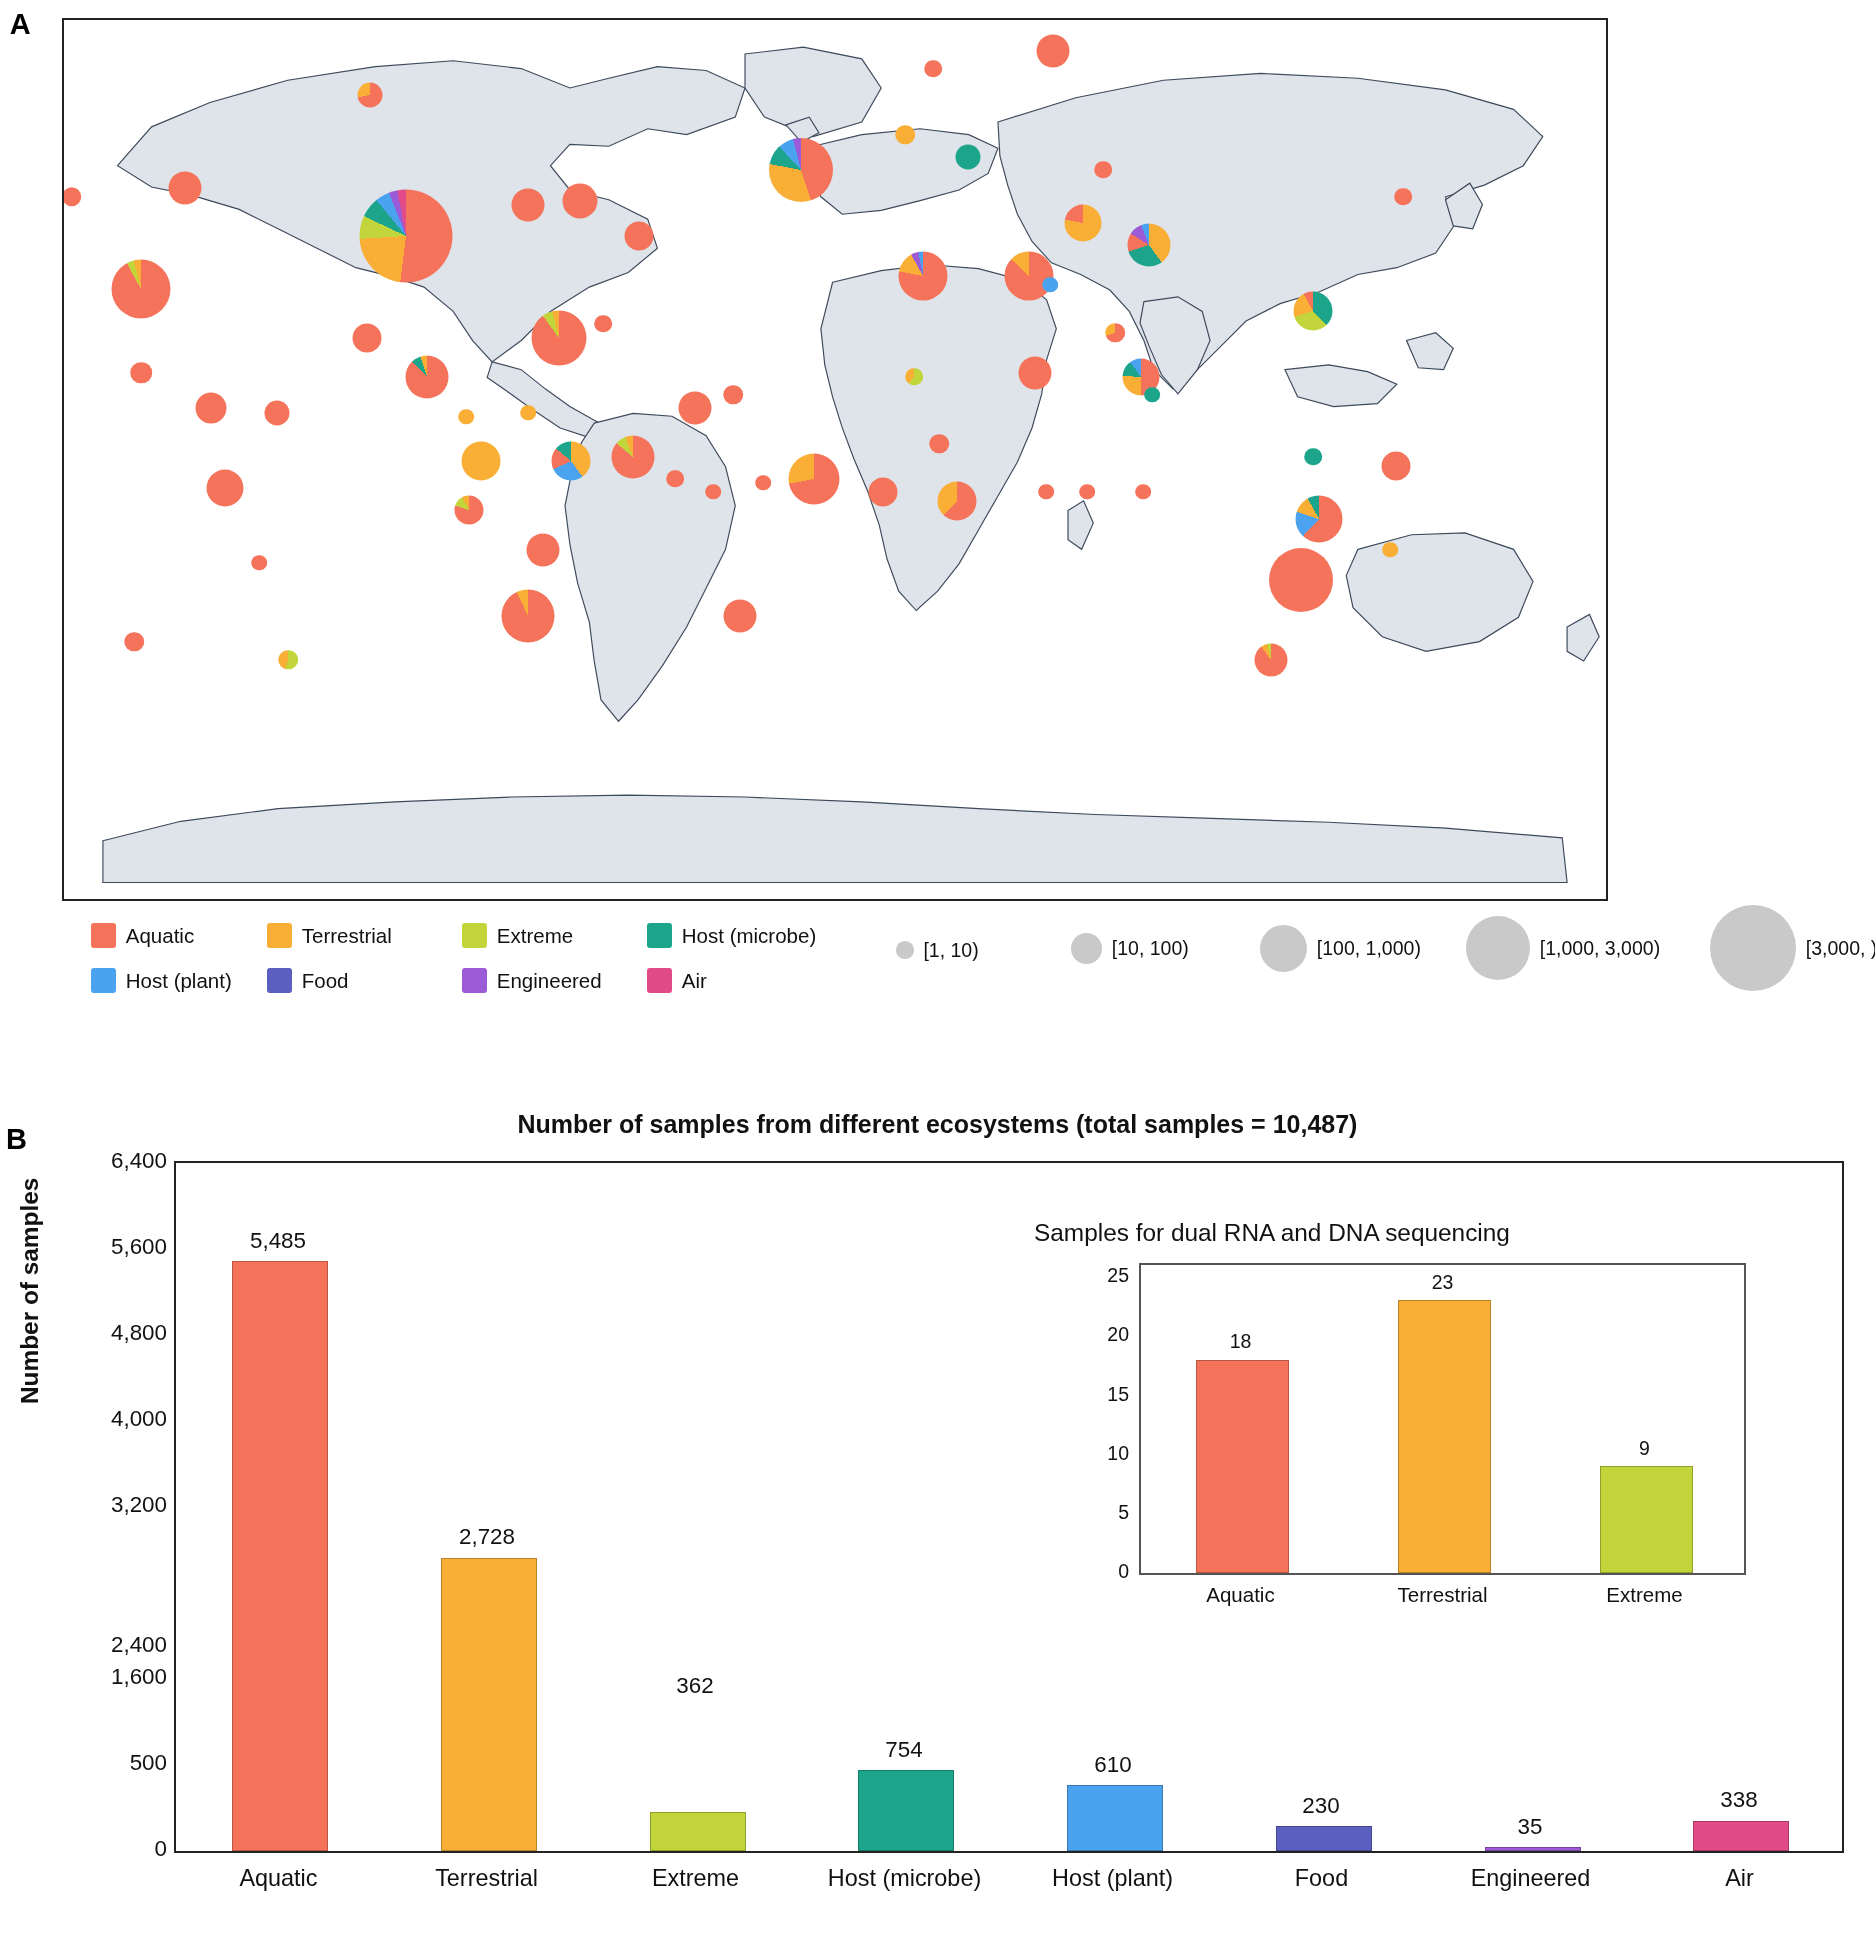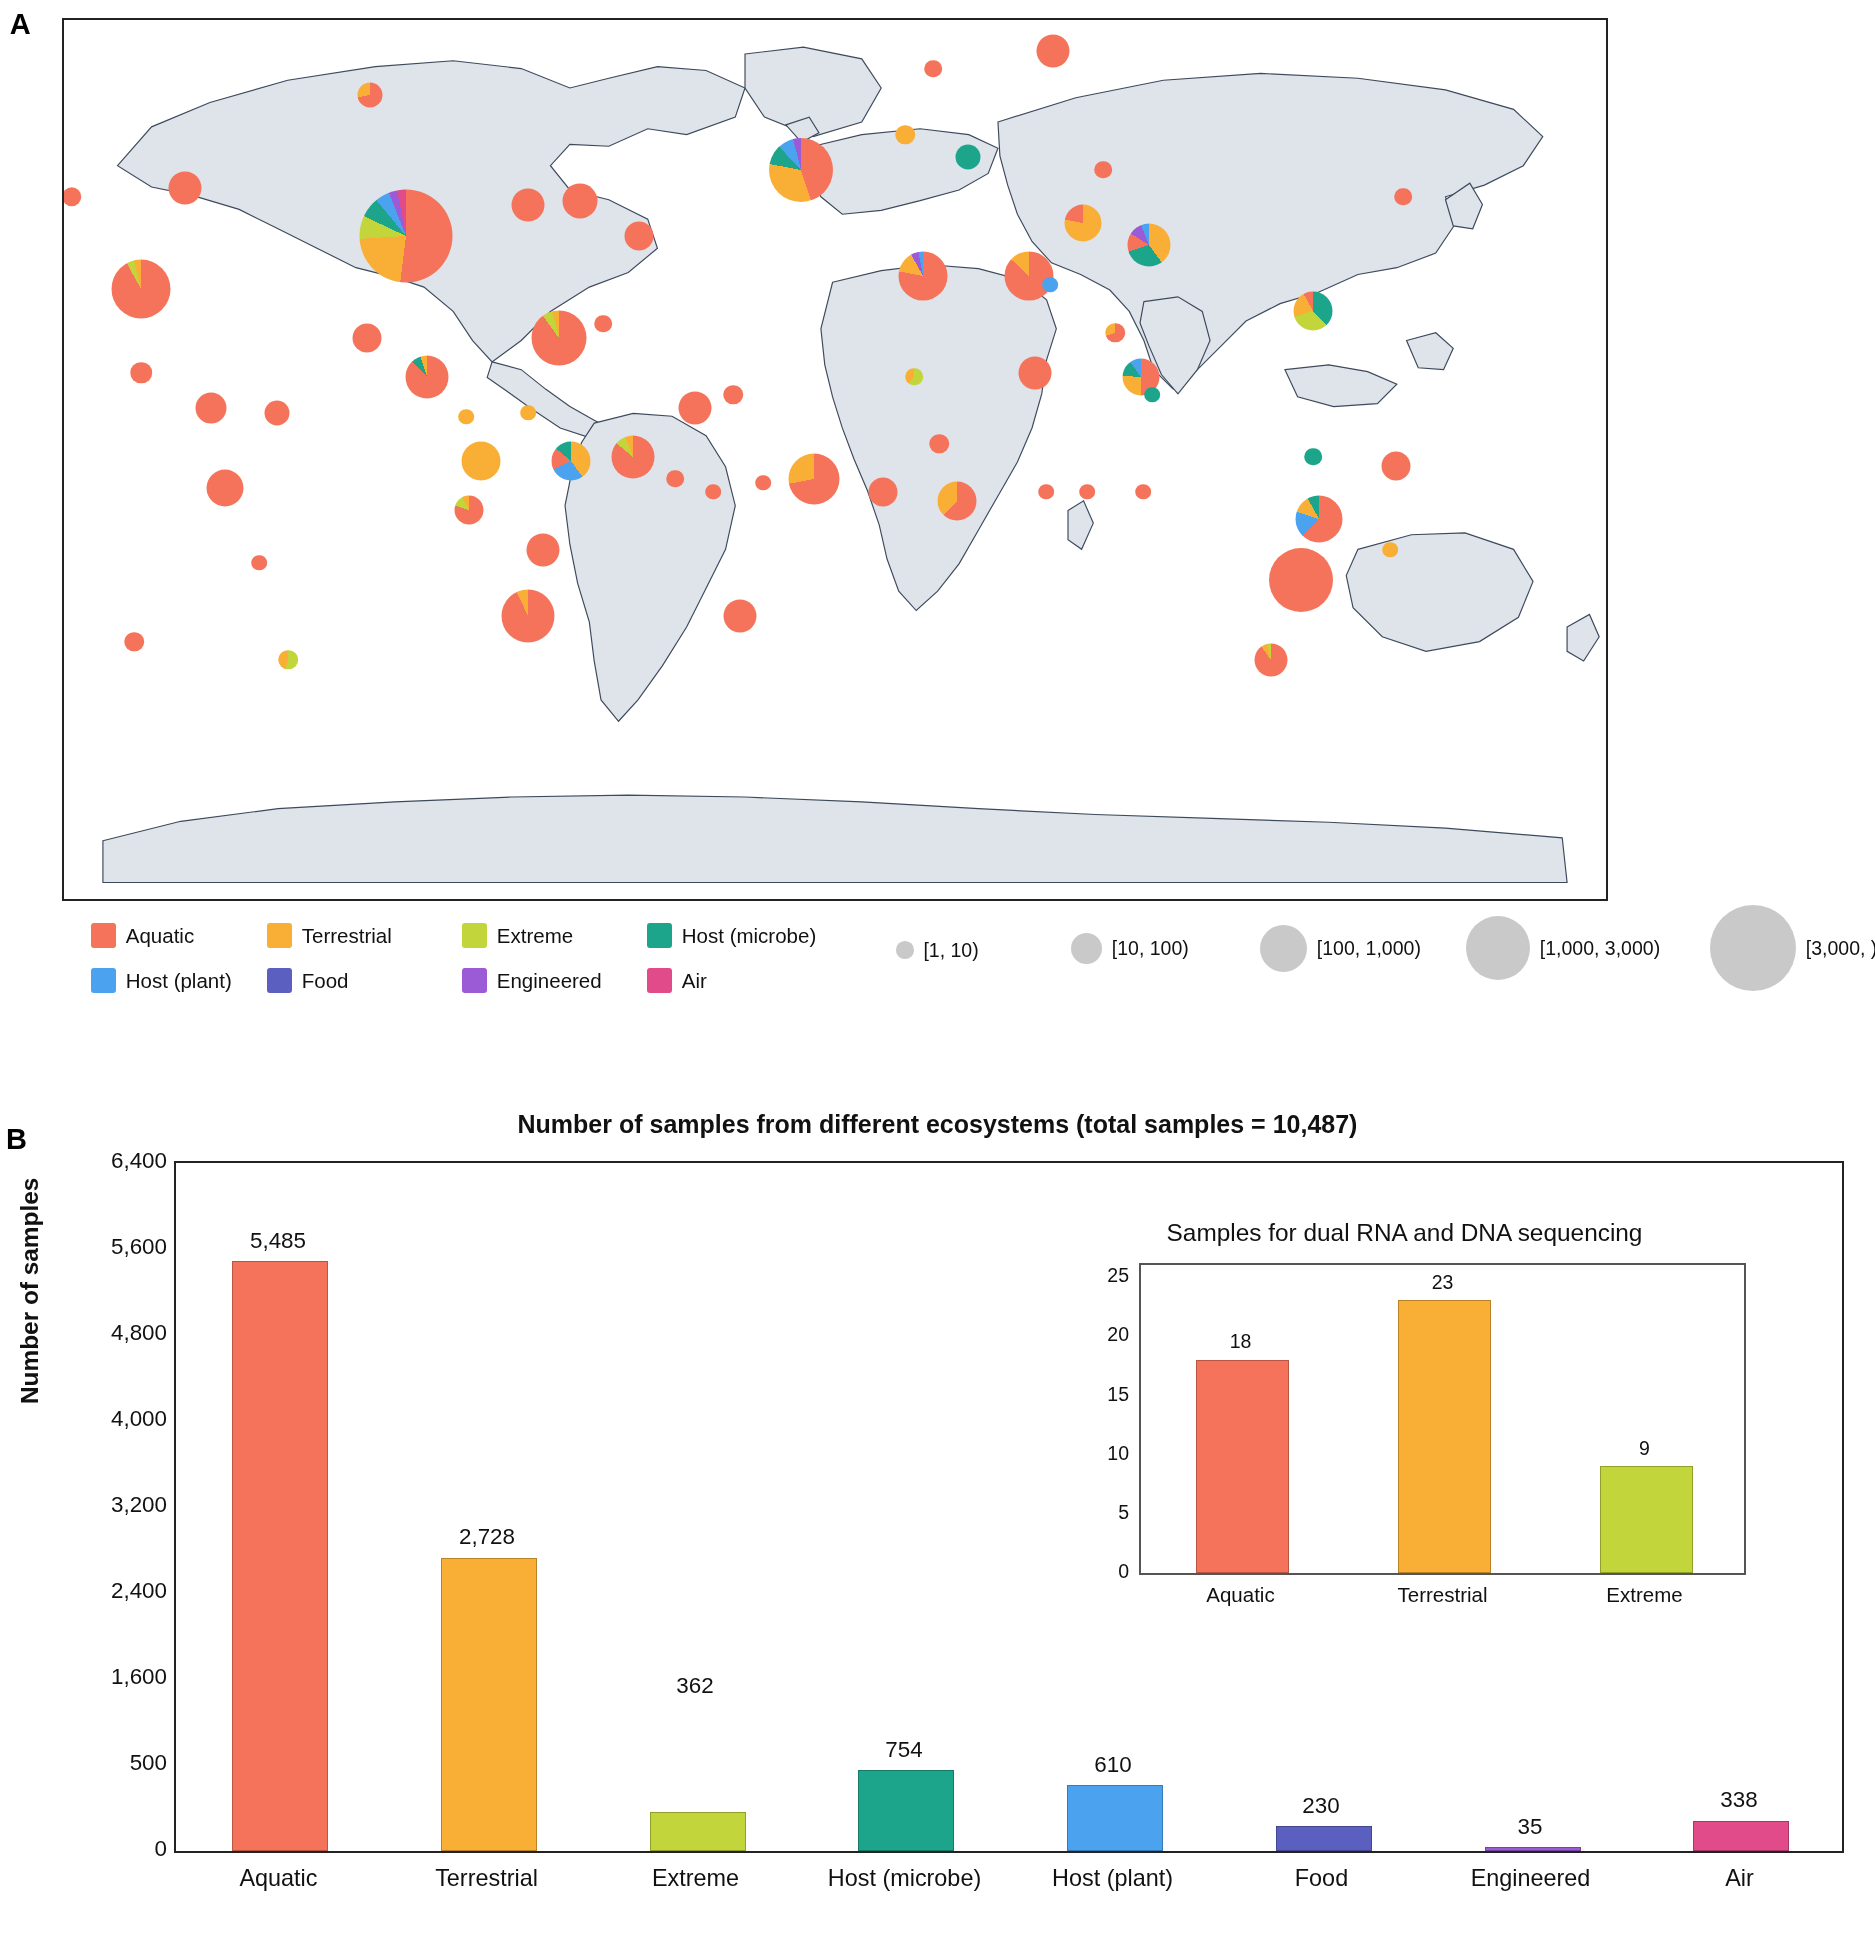--- a/index.html
+++ b/index.html
@@ -144,21 +144,21 @@
     font-size: 23.4px;
     color: #111;
   }
 
   
   #inset-title {
     position: absolute;
     left: 1034px;
     top: 1219px;
     width: 741px;
-    text-align: center;
+    text-align: left;
     font-size: 24.4px;
   }
   #inset-plot {
     position: absolute;
     left: 1139px;
     top: 1263px;
     width: 607px;
     height: 312px;
     border: 2px solid #555;
     box-sizing: border-box;
@@ -362,21 +362,21 @@
       <div class="bar" style="left: 891px; width: 96px; height: 66px; background: rgb(75, 163, 240); border: 1px solid rgba(0, 0, 0, 0.25); box-sizing: border-box;"></div>
       <div class="bar" style="left: 1100px; width: 96px; height: 25px; background: rgb(90, 95, 192); border: 1px solid rgba(0, 0, 0, 0.25); box-sizing: border-box;"></div>
       <div class="bar" style="left: 1309px; width: 96px; height: 3.8px; background: rgb(155, 91, 214); border: 1px solid rgba(0, 0, 0, 0.25); box-sizing: border-box;"></div>
       <div class="bar" style="left: 1517px; width: 96px; height: 30px; background: rgb(225, 75, 138); border: 1px solid rgba(0, 0, 0, 0.25); box-sizing: border-box;"></div>
     </div>
 </div>
 <div id="main-yticks">
     <div class="ytick" style="top: 1836px;">0</div>
     <div class="ytick" style="top: 1750px;">500</div>
     <div class="ytick" style="top: 1664px;">1,600</div>
-    <div class="ytick" style="top: 1578px;">2,400</div>
+    <div class="ytick" style="top: 1632px;">2,400</div>
     <div class="ytick" style="top: 1492px;">3,200</div>
     <div class="ytick" style="top: 1406px; text-align: right;">4,000</div>
     <div class="ytick" style="top: 1320px;">4,800</div>
     <div class="ytick" style="top: 1234px;">5,600</div>
     <div class="ytick" style="top: 1148px;">6,400</div>
   </div>
 <div id="main-xticks">
     <div class="xtick" style="left: 171px; width: 215px; top: 1865px;">Aquatic</div>
     <div class="xtick" style="left: 379px; width: 215px; top: 1865px;">Terrestrial</div>
     <div class="xtick" style="left: 588px; width: 215px; top: 1865px;">Extreme</div>

